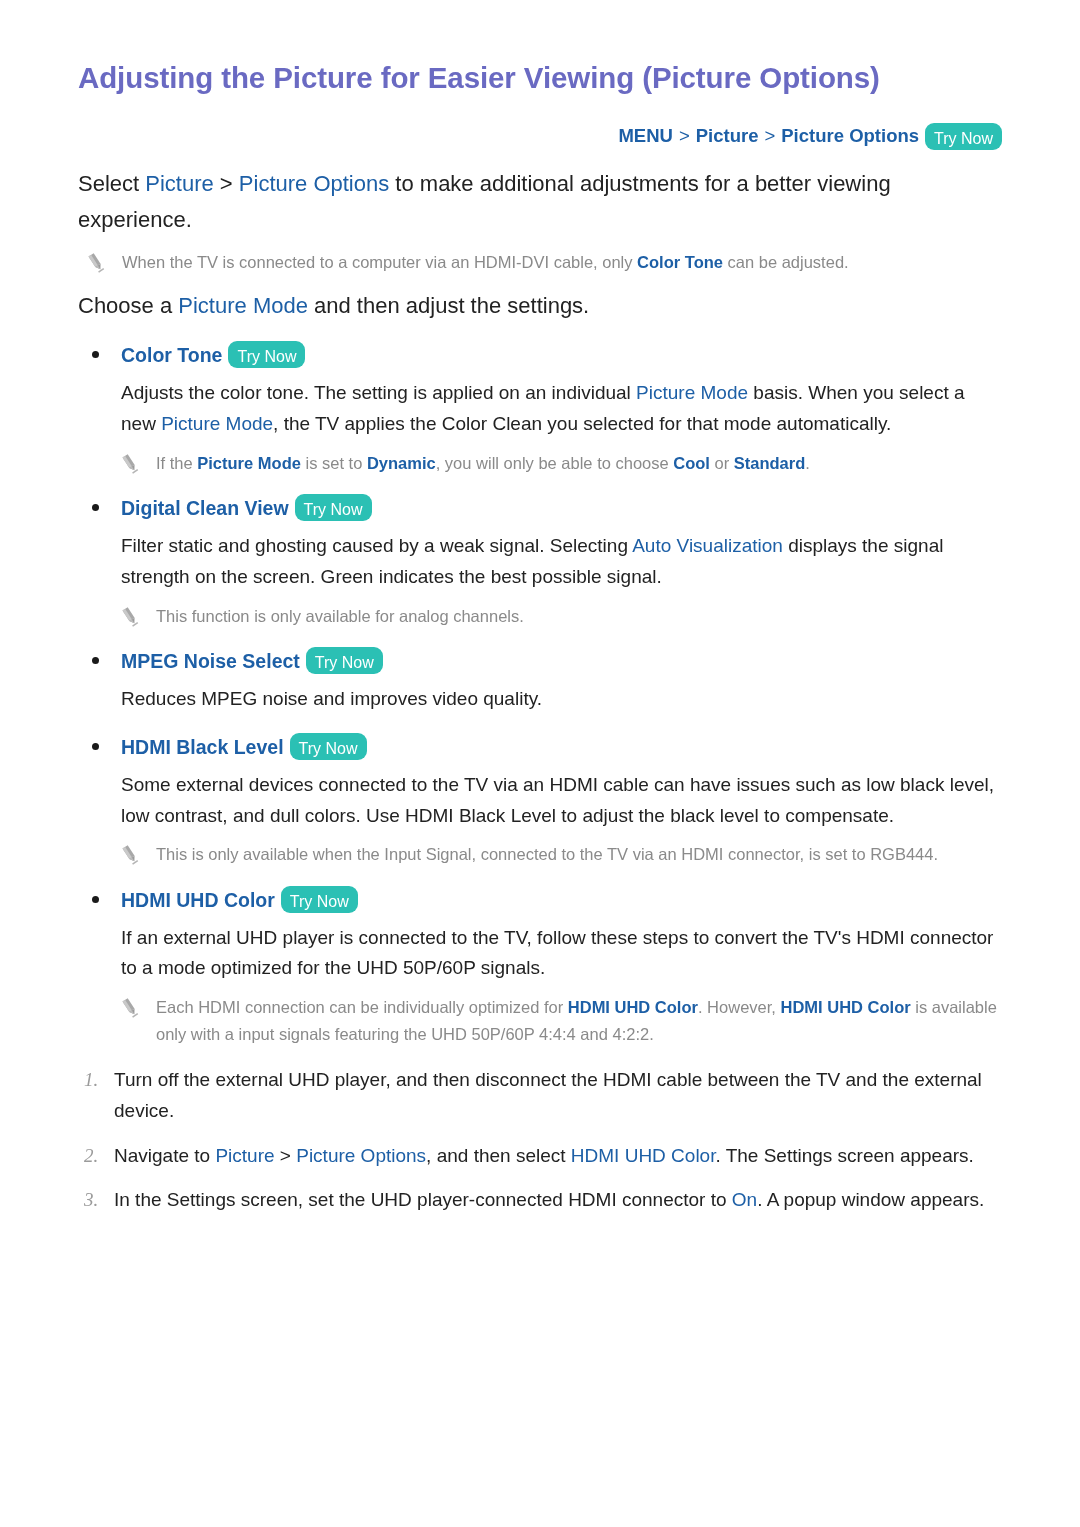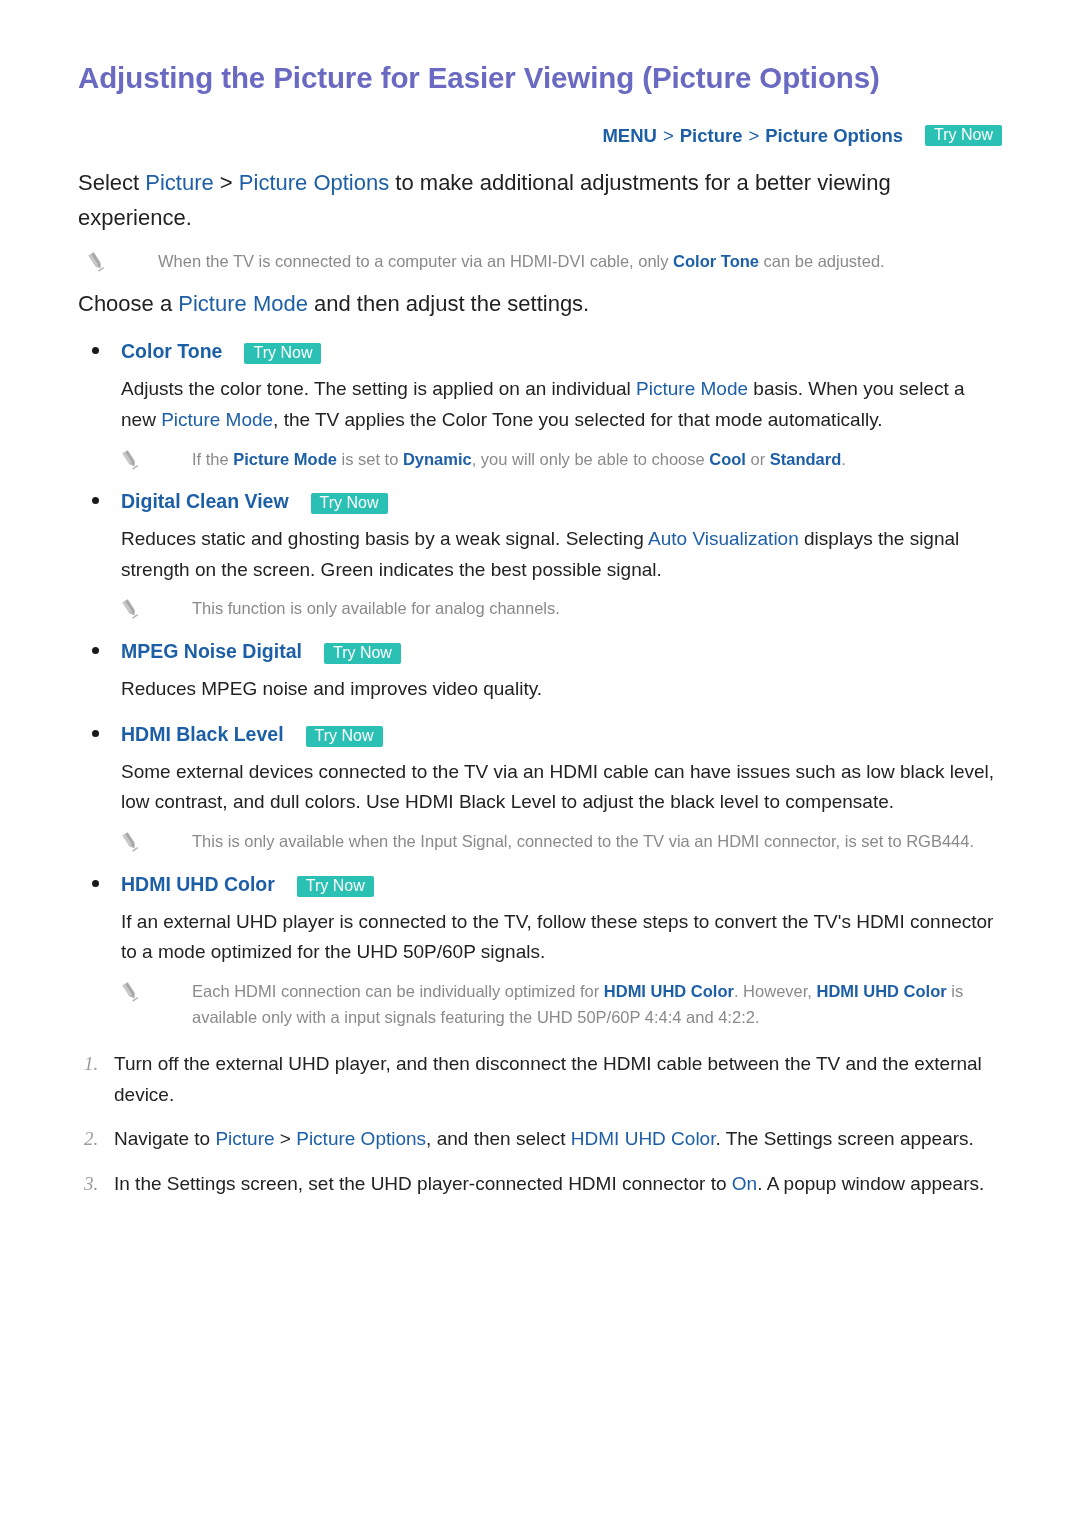--- a/index.html
+++ b/index.html
@@ -51,24 +51,24 @@
     padding: 0 6px;
   }
 
   
   .trynow {
     display: inline-block;
     background: #2bc0b4;
     color: #ffffff;
     font-size: 16px;
     font-weight: normal;
-    border-radius: 2px;
-    padding: 1px 9px 2px 9px;
+    border-radius: 9px;
+    padding: 7px 9px 2px 9px;
     line-height: 18px;
-    margin-left: 22px;
+    margin-left: 6px;
     vertical-align: 1px;
     white-space: nowrap;
   }
 
   
   .para {
     font-size: 22px;
     line-height: 1.62;
     color: #222222;
     margin: 0 0 14px 0;
@@ -76,21 +76,20 @@
   .para.intro { margin-bottom: 12px; }
   .lnk { color: #1d5fa6; }
   .lnk-b { color: #1d5fa6; font-weight: bold; }
 
   
   .note {
     display: flex;
     align-items: flex-start;
     margin: 10px 0 12px 0;
     padding-left: 8px;
-    gap: 36px;
   }
   .note.indent { padding-left: 42px; }
   .note .pencil {
     flex: 0 0 auto;
     width: 20px;
     height: 22px;
     margin-right: 16px;
     margin-top: 3px;
   }
   .note .note-text {
@@ -194,21 +193,21 @@
   <p class="para">
     <span>Choose a </span><span class="lnk">Picture Mode</span><span> and then adjust the settings.</span>
   </p>
 
   <div class="opt">
     <span class="dot"></span>
     <span class="opt-label">Color Tone</span>
     <span class="trynow">Try Now</span>
   </div>
   <p class="opt-body">
-    <span>Adjusts the color tone. The setting is applied on an individual </span><span class="lnk">Picture Mode</span><span> basis. When you select a new </span><span class="lnk">Picture Mode</span><span>, the TV applies the Color Tone you selected for that mode automatically.</span>
+    <span>Adjusts the color tone. The setting is applied on an individual </span><span class="lnk">Picture Mode</span><span> basis. When you select a new </span><span class="lnk">Picture Mode</span><span>, the TV applies the Color Clean you selected for that mode automatically.</span>
   </p>
   <div class="note indent">
     <span class="pencil">
       <svg viewBox="0 0 20 22" width="20" height="22" aria-hidden="true">
         <g transform="rotate(-33 10 11)">
           <rect x="7.2" y="1.5" width="6.2" height="12.6" fill="#a8a8a8"></rect>
           <rect x="7.2" y="1.5" width="3.1" height="12.6" fill="#c9c9c9"></rect>
           <path d="M7.2 14.1 L13.4 14.1 L10.3 18.6 Z" fill="#9a9a9a"></path>
           <path d="M7.2 14.1 L10.3 14.1 L10.3 18.6 Z" fill="#bdbdbd"></path>
           <rect x="7.2" y="19.2" width="6.2" height="1.6" fill="#b5b5b5"></rect>
@@ -217,40 +216,40 @@
     </span>
     <span class="note-text"><span>If the </span><span class="lnk-b">Picture Mode</span><span> is set to </span><span class="lnk-b">Dynamic</span><span>, you will only be able to choose </span><span class="lnk-b">Cool</span><span> or </span><span class="lnk-b">Standard</span><span>.</span></span>
   </div>
 
   <div class="opt">
     <span class="dot"></span>
     <span class="opt-label">Digital Clean View</span>
     <span class="trynow">Try Now</span>
   </div>
   <p class="opt-body">
-    <span>Reduces static and ghosting basis by a weak signal. Selecting </span><span class="lnk">Auto Visualization</span><span> displays the signal strength on the screen. Green indicates the best possible signal.</span>
+    <span>Filter static and ghosting caused by a weak signal. Selecting </span><span class="lnk">Auto Visualization</span><span> displays the signal strength on the screen. Green indicates the best possible signal.</span>
   </p>
   <div class="note indent">
     <span class="pencil">
       <svg viewBox="0 0 20 22" width="20" height="22" aria-hidden="true">
         <g transform="rotate(-33 10 11)">
           <rect x="7.2" y="1.5" width="6.2" height="12.6" fill="#a8a8a8"></rect>
           <rect x="7.2" y="1.5" width="3.1" height="12.6" fill="#c9c9c9"></rect>
           <path d="M7.2 14.1 L13.4 14.1 L10.3 18.6 Z" fill="#9a9a9a"></path>
           <path d="M7.2 14.1 L10.3 14.1 L10.3 18.6 Z" fill="#bdbdbd"></path>
           <rect x="7.2" y="19.2" width="6.2" height="1.6" fill="#b5b5b5"></rect>
         </g>
       </svg>
     </span>
     <span class="note-text">This function is only available for analog channels.</span>
   </div>
 
   <div class="opt">
     <span class="dot"></span>
-    <span class="opt-label">MPEG Noise Digital</span>
+    <span class="opt-label">MPEG Noise Select</span>
     <span class="trynow">Try Now</span>
   </div>
   <p class="opt-body">Reduces MPEG noise and improves video quality.</p>
 
   <div class="opt">
     <span class="dot"></span>
     <span class="opt-label">HDMI Black Level</span>
     <span class="trynow">Try Now</span>
   </div>
   <p class="opt-body">Some external devices connected to the TV via an HDMI cable can have issues such as low black level, low contrast, and dull colors. Use HDMI Black Level to adjust the black level to compensate.</p>

